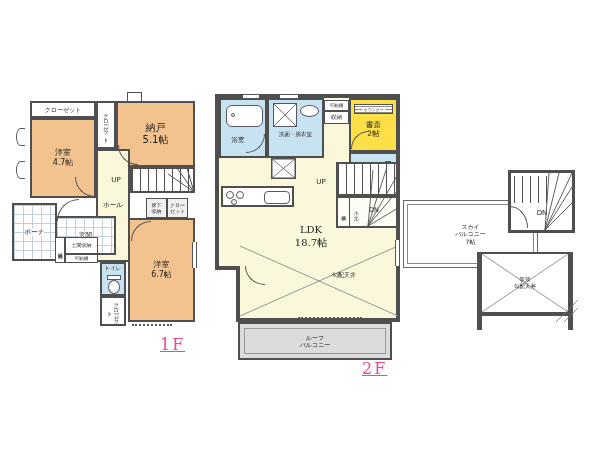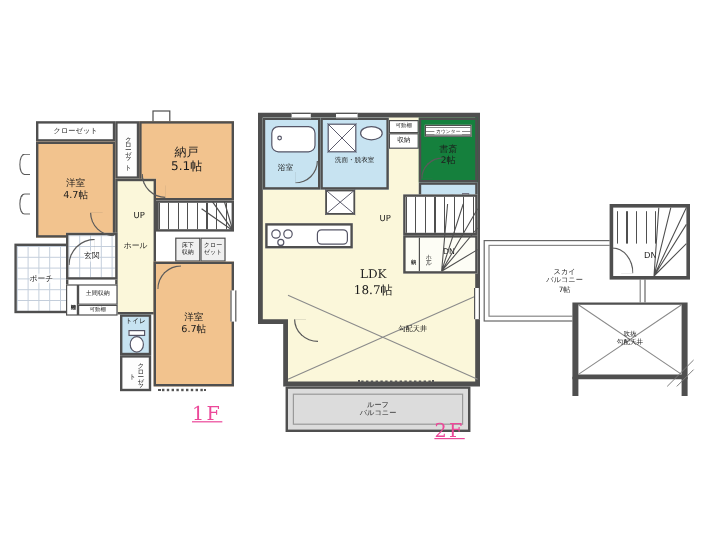--- a/index.html
+++ b/index.html
@@ -89,21 +89,21 @@
       <span class="fix" style="left:5px;top:11px;width:14px;height:5px"></span>
       <span class="fix" style="left:6px;top:16px;width:12px;height:14px;border-radius:50%"></span>
     </div>
     <div class="room" style="left:100px;top:296px;width:26px;height:30px;background:#fdfdfd">
       <span class="lbl vt" style="font-size:5.5px">クローゼット</span>
     </div>
 
     <div class="room tile" style="left:12px;top:203px;width:45px;height:58px">
       <span class="lbl" style="font-size:6.5px;background:rgba(255,255,255,.7)">ポーチ</span>
     </div>
-    <div class="room tile" style="left:55px;top:194px;width:43px;height:39px">
+    <div class="room tile" style="left:55px;top:216px;width:61px;height:39px">
       <span class="lbl" style="font-size:6.5px;background:rgba(255,255,255,.7)">玄関</span>
     </div>
     <div class="box" style="left:55px;top:237px;width:10px;height:26px">
       <span class="lbl vt" style="font-size:4.5px">可動棚</span>
     </div>
     <div class="box" style="left:65px;top:237px;width:33px;height:17px">
       <span class="lbl" style="font-size:5px">土間収納</span>
     </div>
     <div class="box" style="left:65px;top:254px;width:33px;height:9px">
       <span class="lbl" style="font-size:4.5px">可動棚</span>
@@ -140,21 +140,21 @@
     </svg>
     <span class="fix" style="left:300px;top:105px;width:19px;height:12px;border-radius:50%"></span>
 
     <div class="box" style="left:324px;top:100px;width:25px;height:11px">
       <span class="lbl" style="font-size:4.5px">可動棚</span>
     </div>
     <div class="box" style="left:324px;top:111px;width:25px;height:13px">
       <span class="lbl" style="font-size:5.5px">収納</span>
     </div>
 
-    <div class="room" style="left:349px;top:98px;width:49px;height:54px;background:#15803d">
+    <div class="room" style="left:349px;top:98px;width:49px;height:54px;background:#fde047">
       <div class="box counter-hatch abs" style="left:3px;top:4px;width:39px;height:10px;border-width:1px">
         <span class="lbl" style="font-size:4px;background:#fff;padding:0 1px">カウンター</span>
       </div>
       <span class="lbl abs" style="left:0;right:0;top:20px;font-size:7.5px">書斎
 2帖</span>
     </div>
 
     <div class="room" style="left:349px;top:152px;width:49px;height:31px;background:var(--wet-blue)">
       <span class="lbl vt abs" style="left:3px;top:3px;height:25px;font-size:5px">トイレ</span>
       <span class="fix" style="left:34px;top:7px;width:6px;height:16px"></span>
@@ -201,21 +201,21 @@
     <div class="arc br" style="left:246px;top:134px;width:19px;height:19px"></div>
     <div class="arc tl" style="left:351px;top:131px;width:18px;height:18px"></div>
     <div class="arc bl" style="left:245px;top:266px;width:20px;height:19px"></div>
 
     <div class="room" style="left:238px;top:322px;width:154px;height:38px;background:var(--balcony-gray)">
       <div class="abs" style="left:4px;top:4px;right:4px;bottom:4px;border:1px solid #999"></div>
       <span class="lbl" style="font-size:6px;position:relative">ルーフ
 バルコニー</span>
     </div>
 
-    <span class="floor-lbl" style="left:362px;top:349px">2F</span>
+    <span class="floor-lbl" style="left:362px;top:359px">2F</span>
   </div>
 
   <div>
     <div class="room" style="left:403px;top:200px;width:135px;height:68px;border-width:1.5px;border-color:#666">
       <div class="abs" style="left:3px;top:3px;right:3px;bottom:3px;border:1px solid #888"></div>
       <span class="lbl" style="font-size:6px;position:relative">スカイ
 バルコニー
 7帖</span>
     </div>
 

